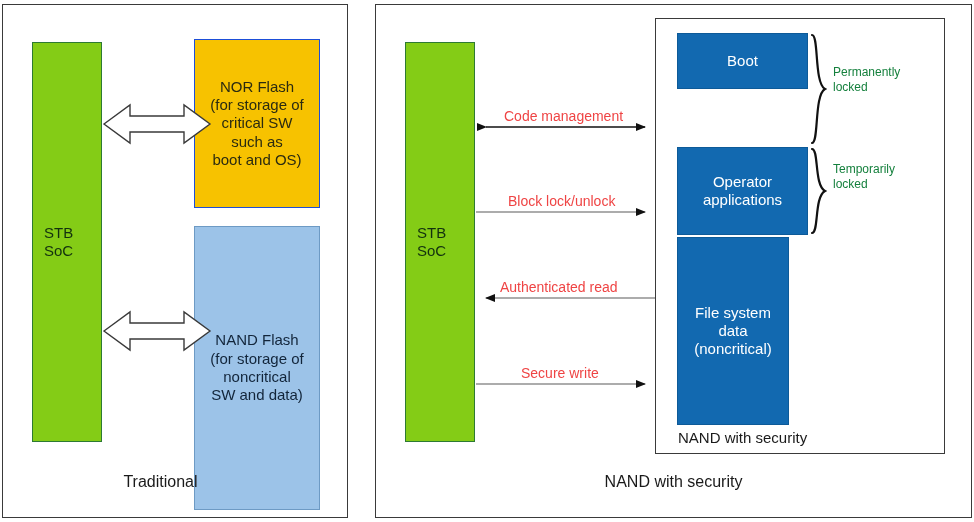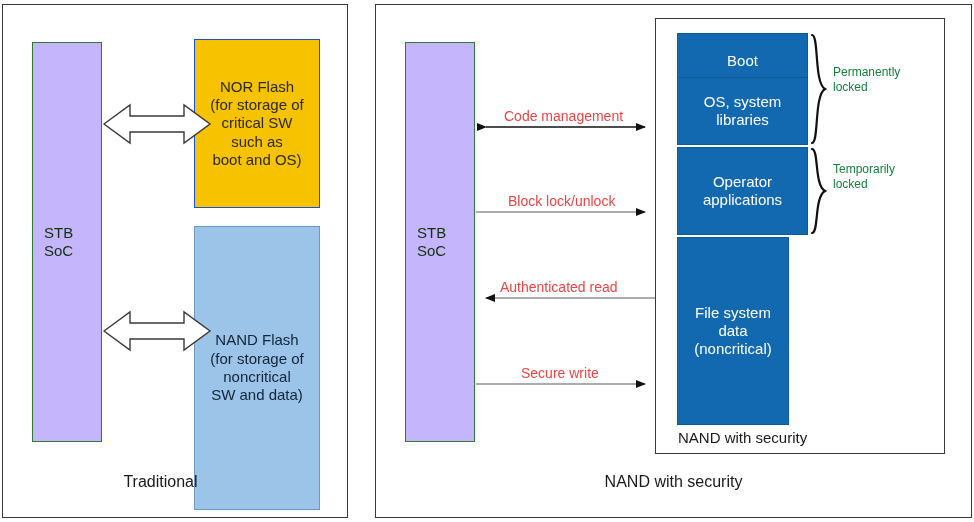--- a/index.html
+++ b/index.html
@@ -31,21 +31,21 @@
     box-sizing: border-box;
     display: flex;
     align-items: center;
     justify-content: center;
     text-align: center;
     line-height: 1.22;
   }
 
   
   .soc {
-    background: #c4b5fd;
+    background: #84cc16;
     border: 1px solid #2d7a33;
     color: #13310f;
     font-size: 15px;
     text-decoration: underline;
   }
   .soc .soc-label {
     position: absolute;
     left: 11px;
     top: 50%;
     transform: translateY(-50%);
@@ -180,24 +180,20 @@
     <span class="soc-label">STB
 SoC</span>
   </div>
 
   <div id="nand-security-box">
     <span id="nand-security-inner-label">NAND with security</span>
   </div>
 
   <div class="block partition" id="part-boot">
     <span>Boot</span>
-  </div>
-  <div class="block partition" id="part-os">
-    <span>OS, system
-libraries</span>
   </div>
   <div class="block partition" id="part-operator">
     <span>Operator
 applications</span>
   </div>
   <div class="block partition" id="part-filesys">
     <span>File system
 data
 (noncritical)</span>
   </div>

